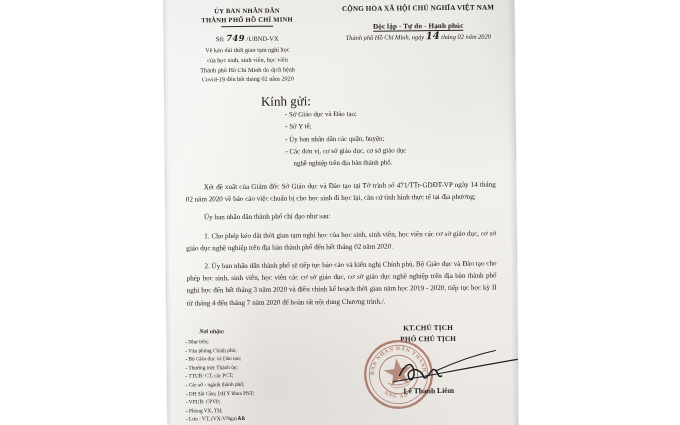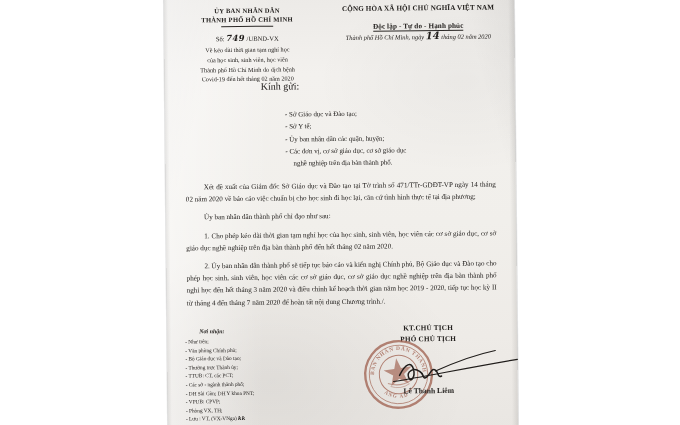--- a/index.html
+++ b/index.html
@@ -145,23 +145,23 @@
   }
   .dateline .daynum {
     font-family: "DejaVu Serif", serif;
     font-weight: bold;
     font-style: italic;
     font-size: 10px;
   }
 
   .kinhgui {
     position: absolute;
-    top: 86px;
+    top: 99px;
     left: 96px;
-    font-size: 10px;
+    font-size: 13px;
   }
   .recipients {
     position: absolute;
     top: 114px;
     left: 120px;
     font-size: 6.9px;
     line-height: 1.78;
   }
   .recipients .r-line { white-space: nowrap; }
   .recipients .r-cont { padding-left: 8px; }

